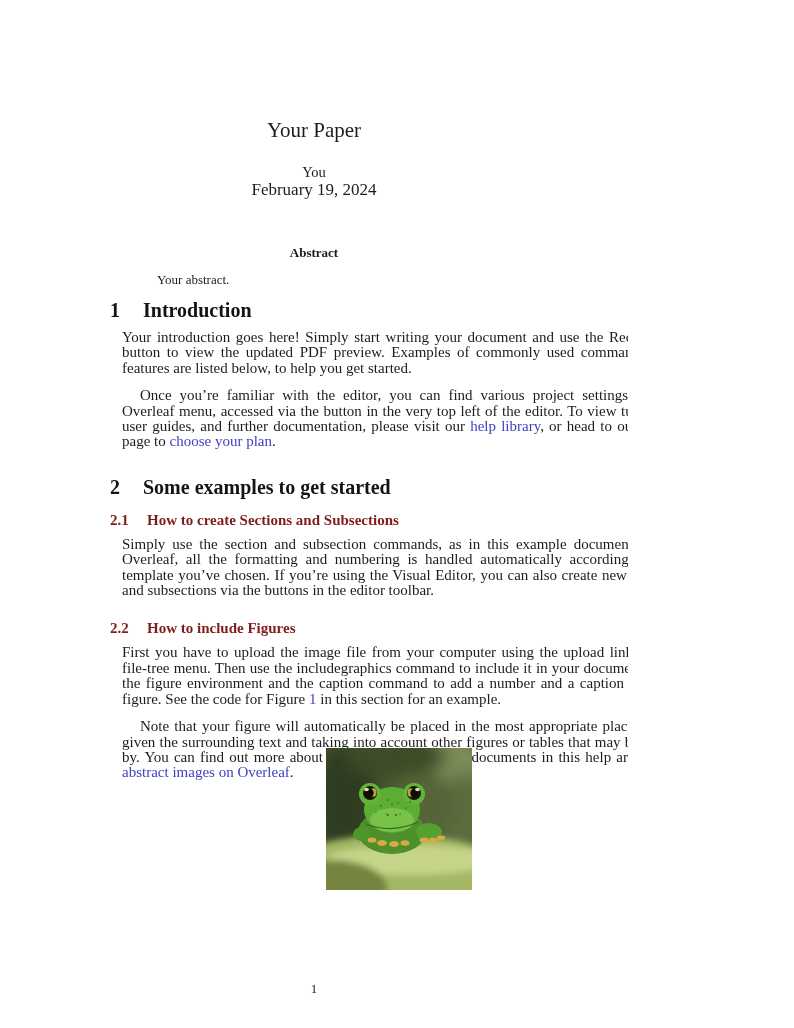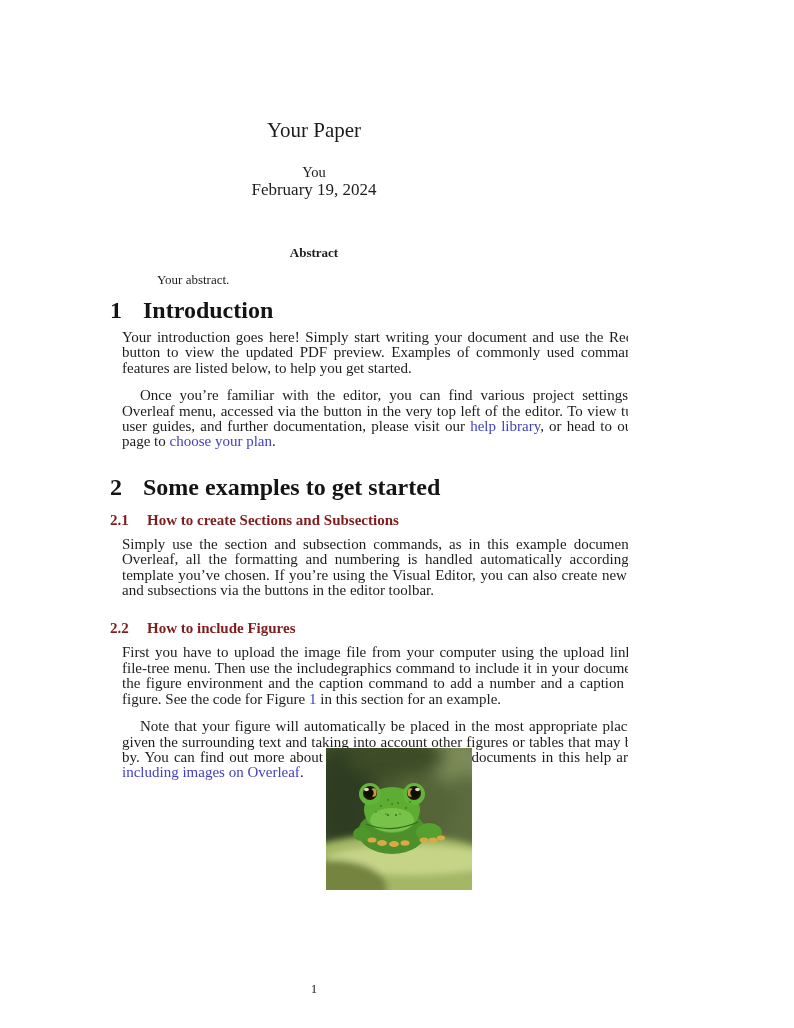--- a/index.html
+++ b/index.html
@@ -19,21 +19,21 @@
   .abstract-heading { top: 245px; font-size: 13px; font-weight: bold; }
   .abstract-text { position: absolute; top: 272px; left: 157px; font-size: 13px; }
 
   .column {
     position: absolute;
     left: 110px;
     top: 299px;
     width: 576px;
   }
   .sec {
-    font-size: 24px;
+    font-size: 20px;
     font-weight: bold;
     line-height: 22px;
     margin: 0;
     color: #141414;
   }
   .sec .num { display: inline-block; width: 33px; }
   .subsec {
     font-size: 15px;
     font-weight: bold;
     line-height: 19px;
@@ -87,21 +87,21 @@
     <p class="para after-heading">Your introduction goes here! Simply start writing your document and use the Recompile button to view the updated PDF preview. Examples of commonly used commands and features are listed below, to help you get started.</p>
     <p class="para indent">Once you’re familiar with the editor, you can find various project settings in the Overleaf menu, accessed via the button in the very top left of the editor. To view tutorials, user guides, and further documentation, please visit our <a class="doclink" href="#">help library</a>, or head to our plans page to <a class="doclink" href="#">choose your plan</a>.</p>
 
     <h1 class="sec m-sec2"><span class="num">2</span><span>Some examples to get started</span></h1>
 
     <h2 class="subsec m-sub1"><span class="num">2.1</span><span>How to create Sections and Subsections</span></h2>
     <p class="para after-subheading">Simply use the section and subsection commands, as in this example document! With Overleaf, all the formatting and numbering is handled automatically according to the template you’ve chosen. If you’re using the Visual Editor, you can also create new section and subsections via the buttons in the editor toolbar.</p>
 
     <h2 class="subsec m-sub2"><span class="num">2.2</span><span>How to include Figures</span></h2>
     <p class="para after-subheading">First you have to upload the image file from your computer using the upload link in the file-tree menu. Then use the includegraphics command to include it in your document. Use the figure environment and the caption command to add a number and a caption to your figure. See the code for Figure <a class="doclink" href="#">1</a> in this section for an example.</p>
-    <p class="para indent">Note that your figure will automatically be placed in the most appropriate place for it, given the surrounding text and taking into account other figures or tables that may be close by. You can find out more about adding images to your documents in this help article on <a class="doclink" href="#">including images on Overleaf</a>.</p>
+    <p class="para indent">Note that your figure will automatically be placed in the most appropriate place for it, given the surrounding text and taking into account other figures or tables that may be close by. You can find out more about adding images to your documents in this help article on <a class="doclink" href="#">abstract images on Overleaf</a>.</p>
 
   </div>
 
   <div class="figure-image" role="img" aria-label="Green tree frog peering over a branch">
     <svg viewBox="0 0 146 142" xmlns="http://www.w3.org/2000/svg">
       <defs>
         <filter id="b8" x="-50%" y="-50%" width="200%" height="200%">
             <feGaussianBlur stdDeviation="8"></feGaussianBlur>
           </filter>
         <filter id="b3" x="-50%" y="-50%" width="200%" height="200%">

